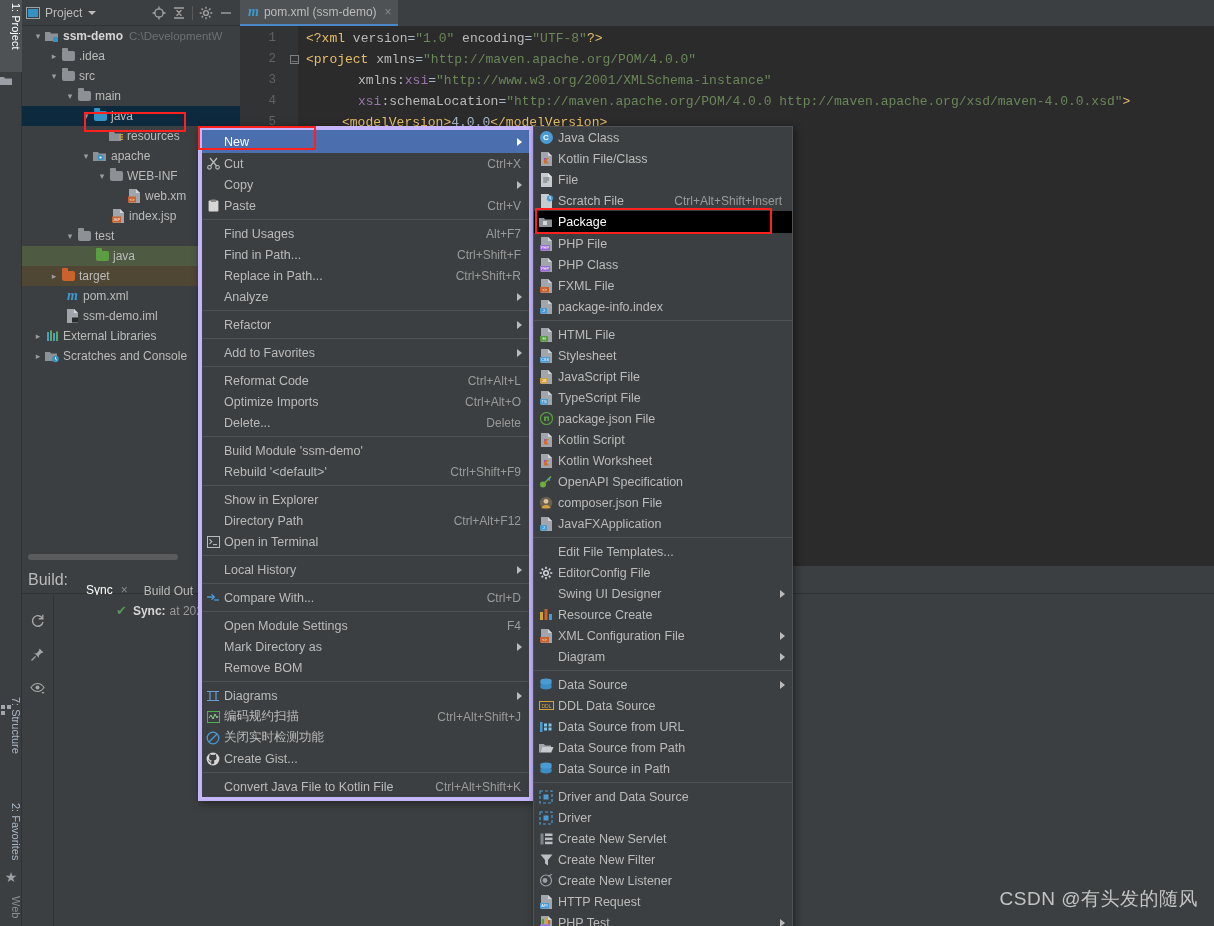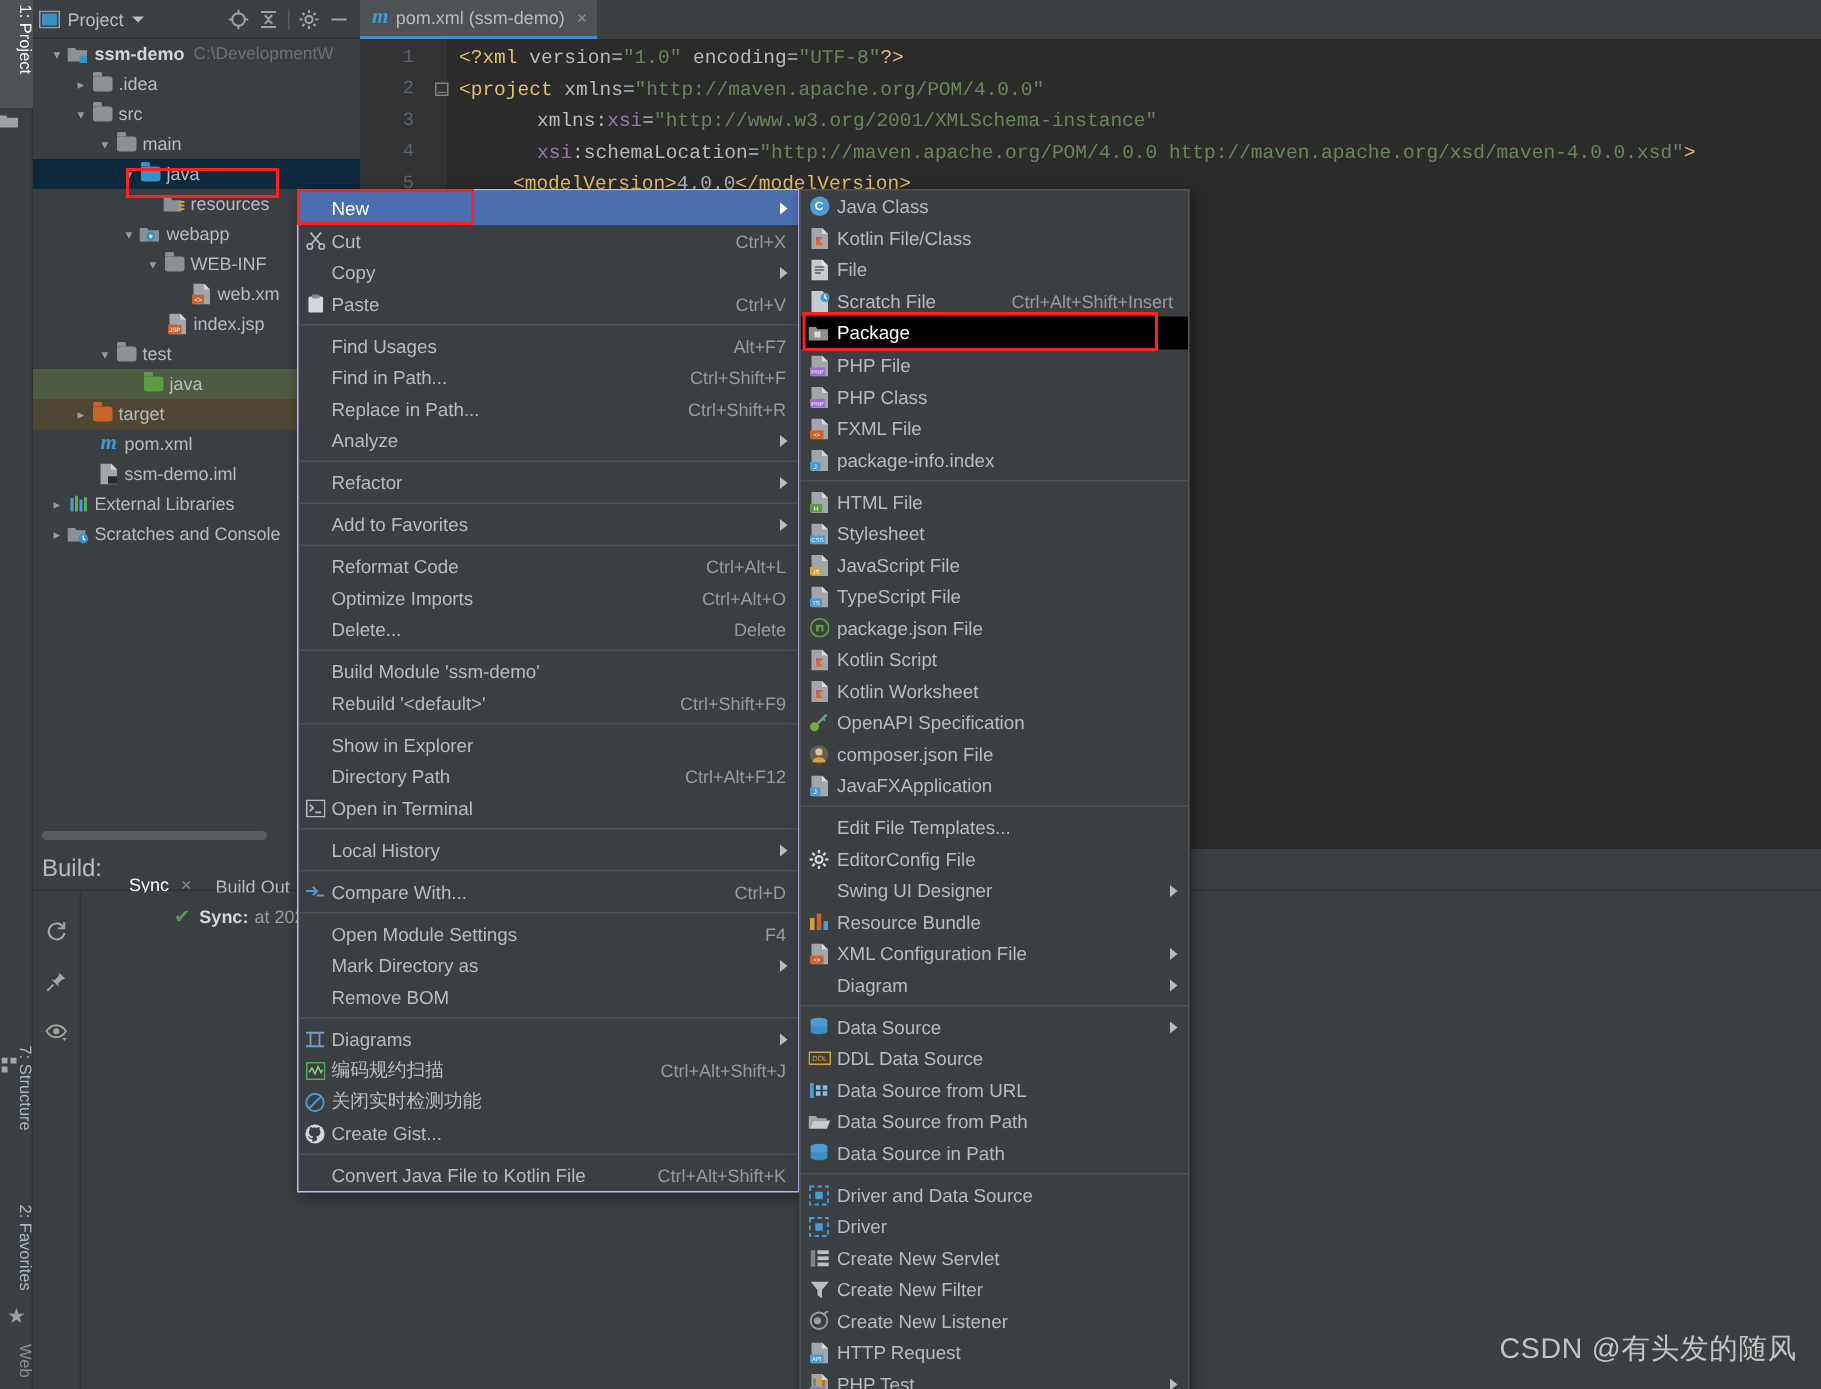--- a/index.html
+++ b/index.html
@@ -121,21 +121,21 @@
 
   
   .scrim { position: absolute; left: 240px; top: 566px; width: 974px; height: 360px;
            background: #2b2b2b; }
   .scrim2 { position: absolute; left: 378px; top: 776px; width: 415px; height: 150px;
             background: #2b2b2b; }
 
   
   .ctxmenu {
     position: absolute; left: 198px; top: 126px; width: 335px;
-    background: #3c3f41; border: 1px solid #c4b5fd;
+    background: #3c3f41; border: 4px solid #c4b5fd;
     box-shadow: 2px 2px 8px rgba(0,0,0,0.45);
     padding: 0;
   }
   .mi { height: 21px; display: flex; align-items: center; position: relative;
         font-size: 12.5px; color: #bbbbbb; padding-left: 0; }
   .mi.hl { background: #4b6eaf; color: #ffffff; }
   .mi .mi-ico { width: 22px; flex: 0 0 22px; display: flex;
                 align-items: center; justify-content: center; }
   .mi .mi-lbl { flex: 1; }
   .mi .mi-acc { color: #9a9a9a; font-size: 12px; padding-right: 8px; }
@@ -320,21 +320,21 @@
       <div class="trow">
         <span style="width:58px;flex:0 0 58px"></span>
         <span class="twist">▾</span>
         <span class="ticon">
           <svg width="15" height="13" viewBox="0 0 15 13">
               <path d="M0 2h5l1 1.5h7V11H0z" fill="#8c9196"></path>
               <circle cx="7.5" cy="7.5" r="3" fill="#3592c4"></circle>
               <circle cx="7.5" cy="7.5" r="1.1" fill="#fff"></circle>
             </svg>
         </span>
-        <span class="tlabel">webapp</span>
+        <span class="tlabel">apache</span>
       </div>
 
       <div class="trow">
         <span style="width:74px;flex:0 0 74px"></span>
         <span class="twist">▾</span>
         <span class="ticon">
             <span class="folder gray"></span>
           </span>
         <span class="tlabel">WEB-INF</span>
       </div>
@@ -977,21 +977,21 @@
     </div>
 
     <div class="si">
       <span class="si-ico">
         <svg width="14" height="13" viewBox="0 0 14 13">
             <rect x="1" y="4" width="3" height="8" fill="#d4a23a"></rect>
             <rect x="5.5" y="1" width="3" height="11" fill="#c9622d"></rect>
             <rect x="10" y="6" width="3" height="6" fill="#4a9bd4"></rect>
           </svg>
       </span>
-      <span class="si-lbl">Resource Bundle</span>
+      <span class="si-lbl">Resource Create</span>
     </div>
 
     <div class="si">
       <span class="si-ico">
         <svg width="13" height="14" viewBox="0 0 13 14">
             <path d="M1 0h7l4 4v10H1z" fill="#a0a6ac"></path>
             <path d="M8 0l4 4H8z" fill="#d2d6da"></path>
             <rect x="0" y="8" width="9" height="5.5" fill="#c9622d"></rect>
             <text x="4.5" y="12.4" font-size="4" fill="#fff" text-anchor="middle" font-family="sans-serif">&lt;&gt;</text>
           </svg>

